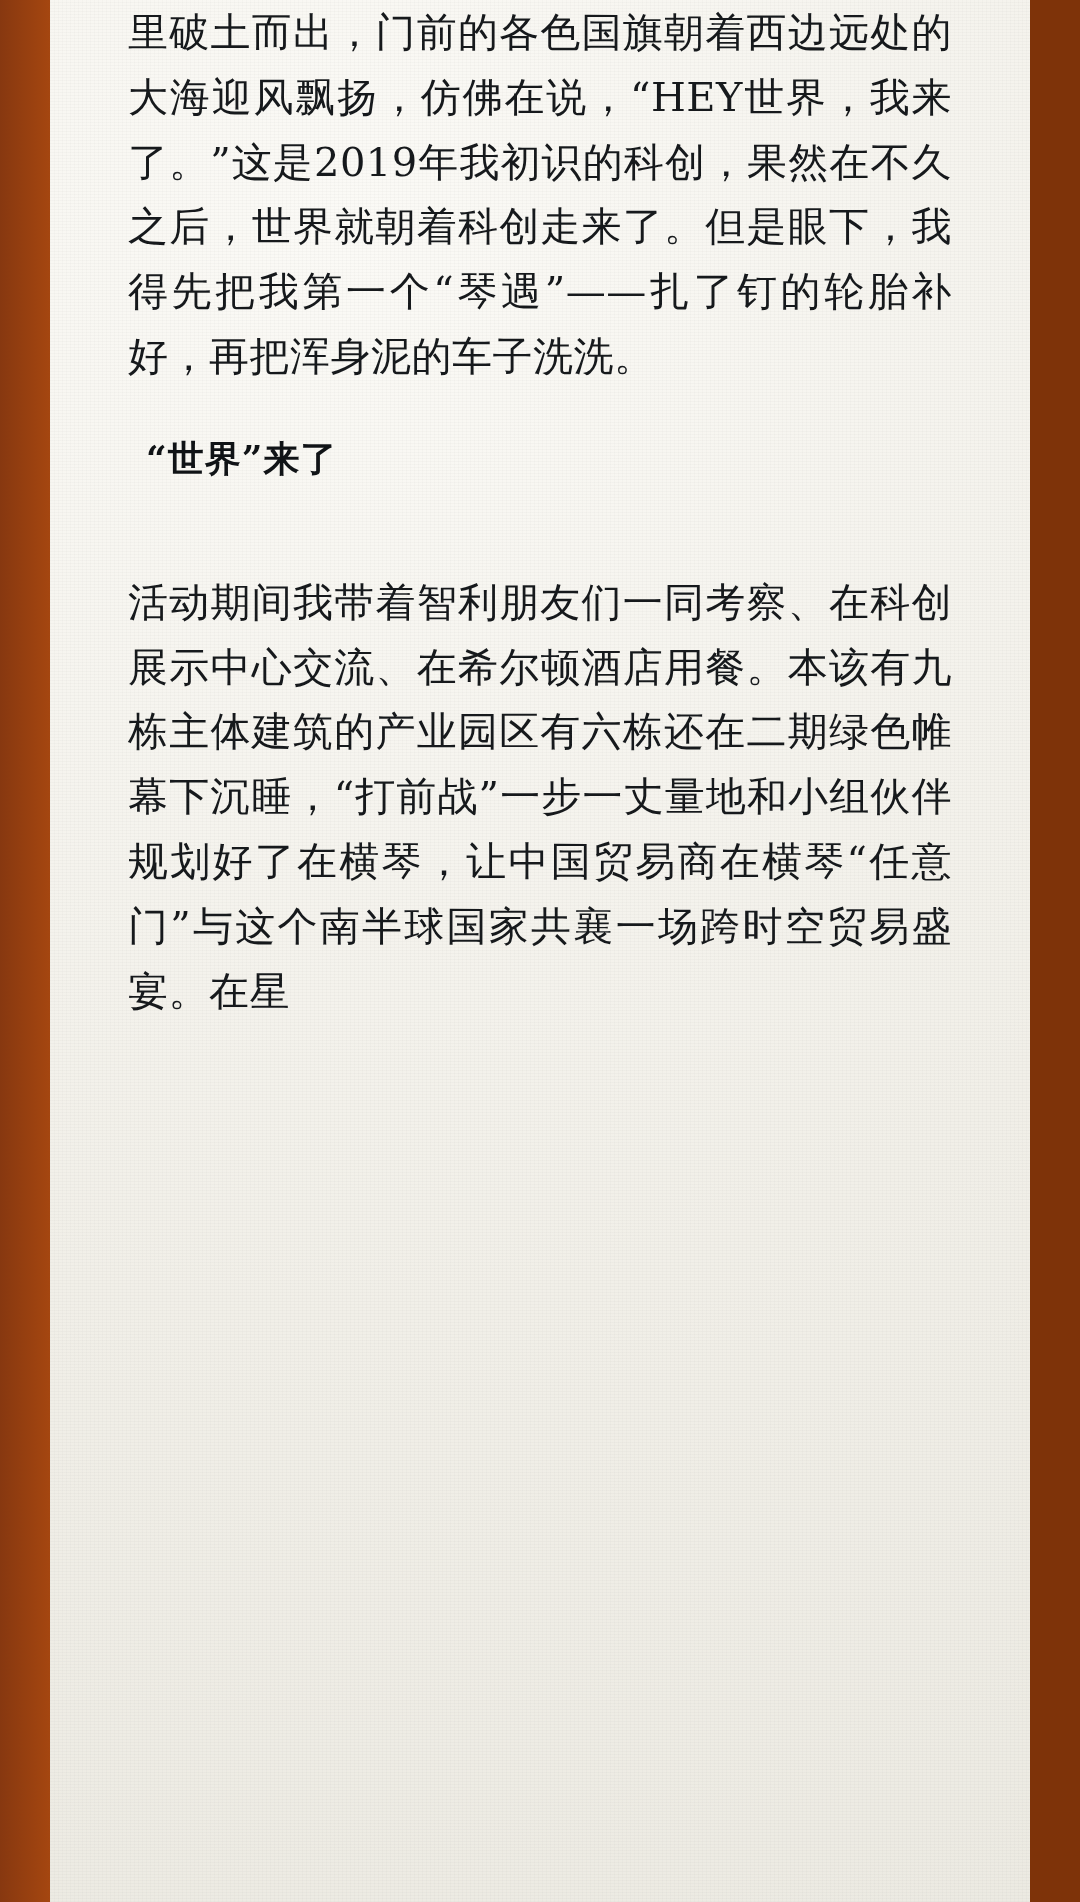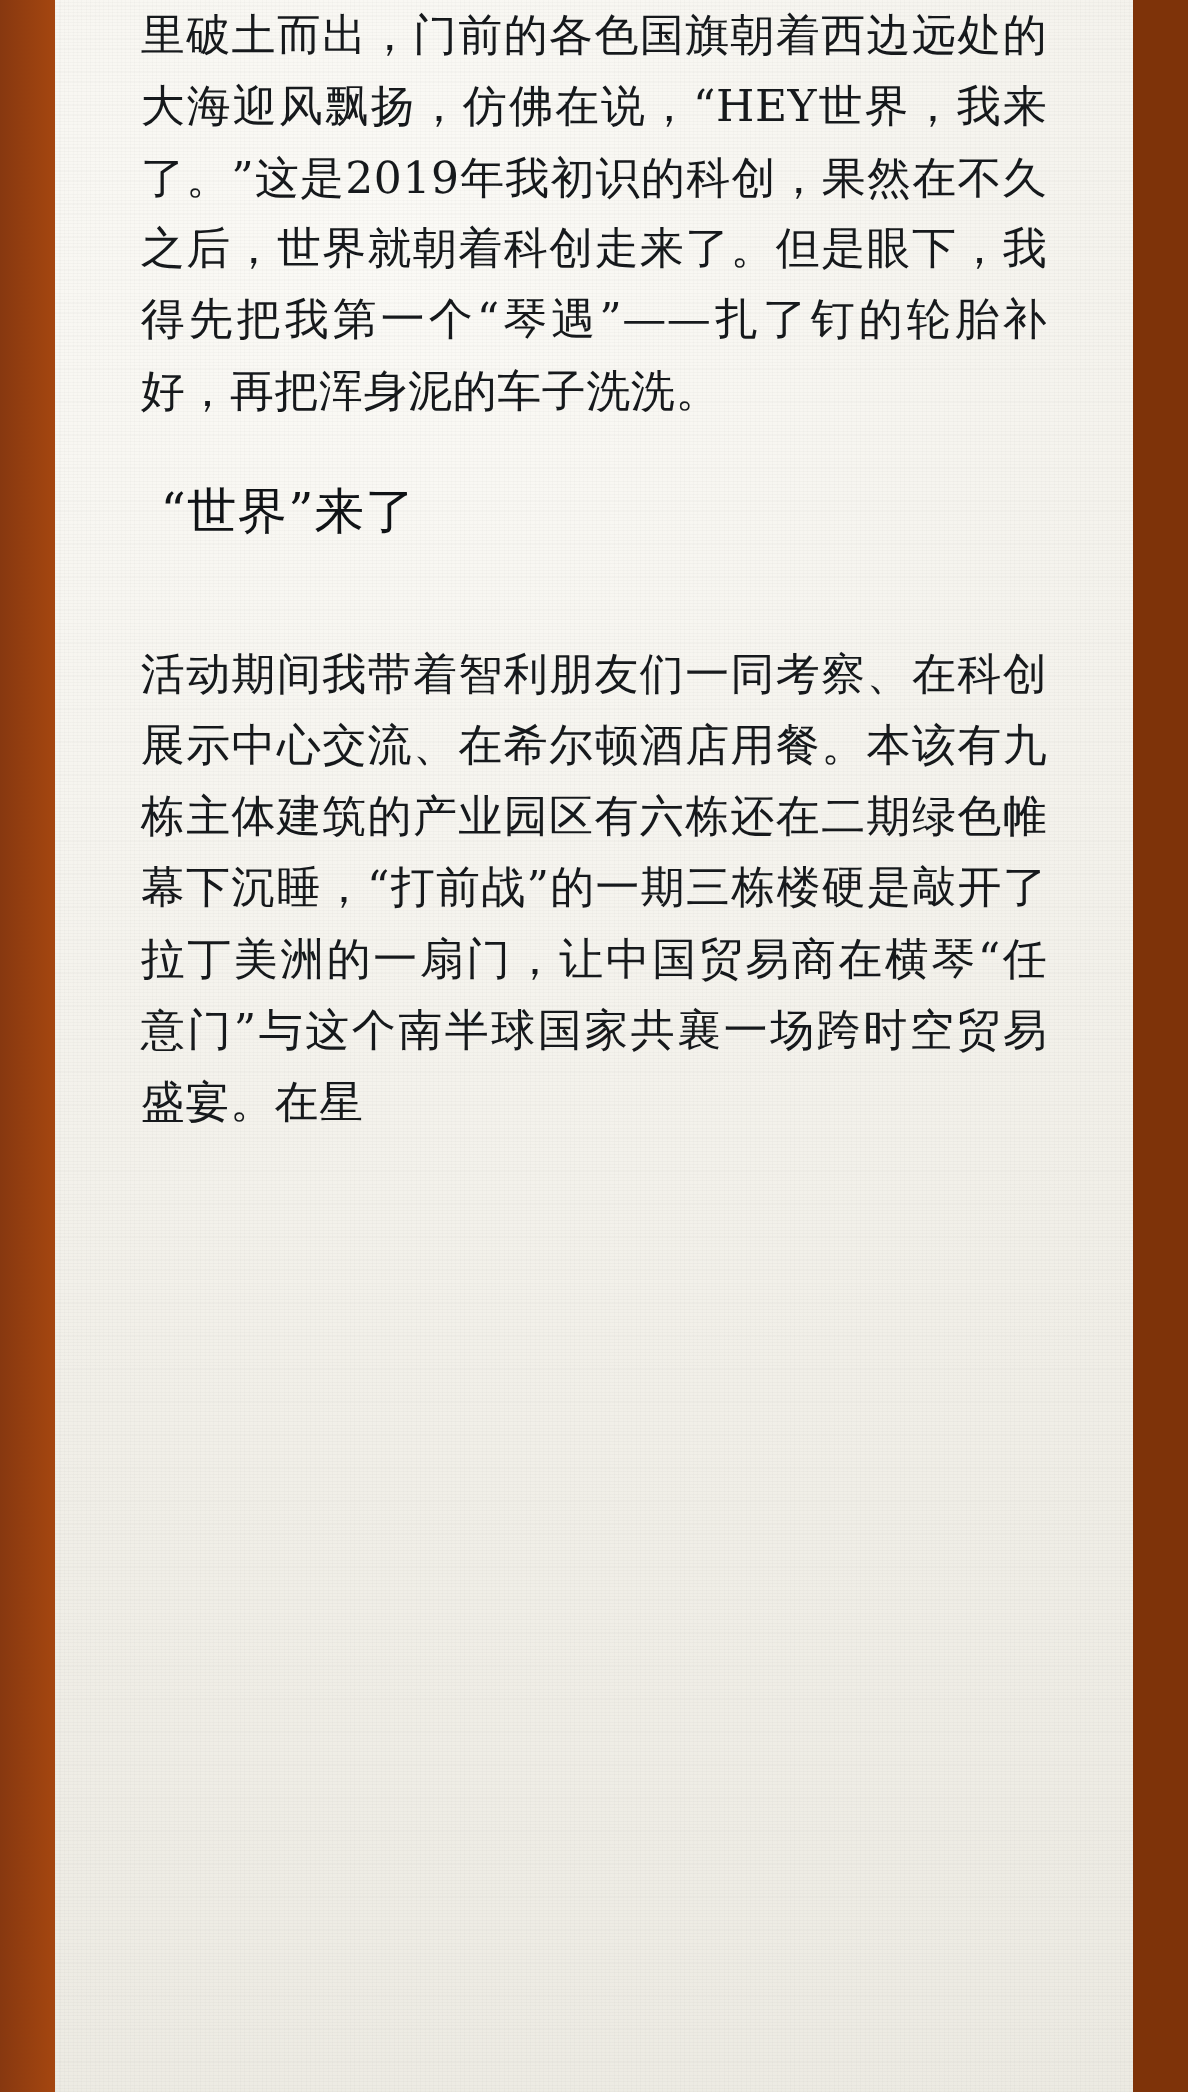--- a/index.html
+++ b/index.html
@@ -60,22 +60,22 @@
     font-family: "DejaVu Serif", "Liberation Serif", serif;
   }
   .para.first {
     margin-top: 0;
     padding-top: 0;
   }
   .clip-top {
     margin-top: -18px;
   }
   .heading {
-    font-size: 45px;
-    font-weight: normal;
+    font-size: 36px;
+    font-weight: bold;
     color: #101316;
     margin: 40px 0 86px 18px;
     letter-spacing: 1px;
     font-family: "DejaVu Serif", "Liberation Serif", serif;
   }
   .para.tight {
     margin-bottom: 44px;
   }
   .spacer-bottom {
     height: 6px;
@@ -85,17 +85,17 @@
 <body>
 
 <div class="page-frame">
   <div class="paper">
 
     <p class="para first clip-top">里破土而出，门前的各色国旗朝着西边远处的大海迎风飘扬，仿佛在说，“HEY世界，我来了。”这是2019年我初识的科创，果然在不久之后，世界就朝着科创走来了。但是眼下，我得先把我第一个“琴遇”——扎了钉的轮胎补好，再把浑身泥的车子洗洗。</p>
 
     <h2 class="heading">“世界”来了</h2>
 
 
-    <p class="para tight">活动期间我带着智利朋友们一同考察、在科创展示中心交流、在希尔顿酒店用餐。本该有九栋主体建筑的产业园区有六栋还在二期绿色帷幕下沉睡，“打前战”的一期三栋楼硬是敲开了拉丁美洲的一扇门，让中国贸易商在横琴“任意门”与这个南半球国家共襄一场跨时空贸易盛宴。在星</p>
+    <p class="para tight">活动期间我带着智利朋友们一同考察、在科创展示中心交流、在希尔顿酒店用餐。本该有九栋主体建筑的产业园区有六栋还在二期绿色帷幕下沉睡，“打前战”一步一丈量地和小组伙伴规划好了在横琴，让中国贸易商在横琴“任意门”与这个南半球国家共襄一场跨时空贸易盛宴。在星</p>
 
     <div class="spacer-bottom"></div>
   </div>
 </div>
 
 </body></html>

